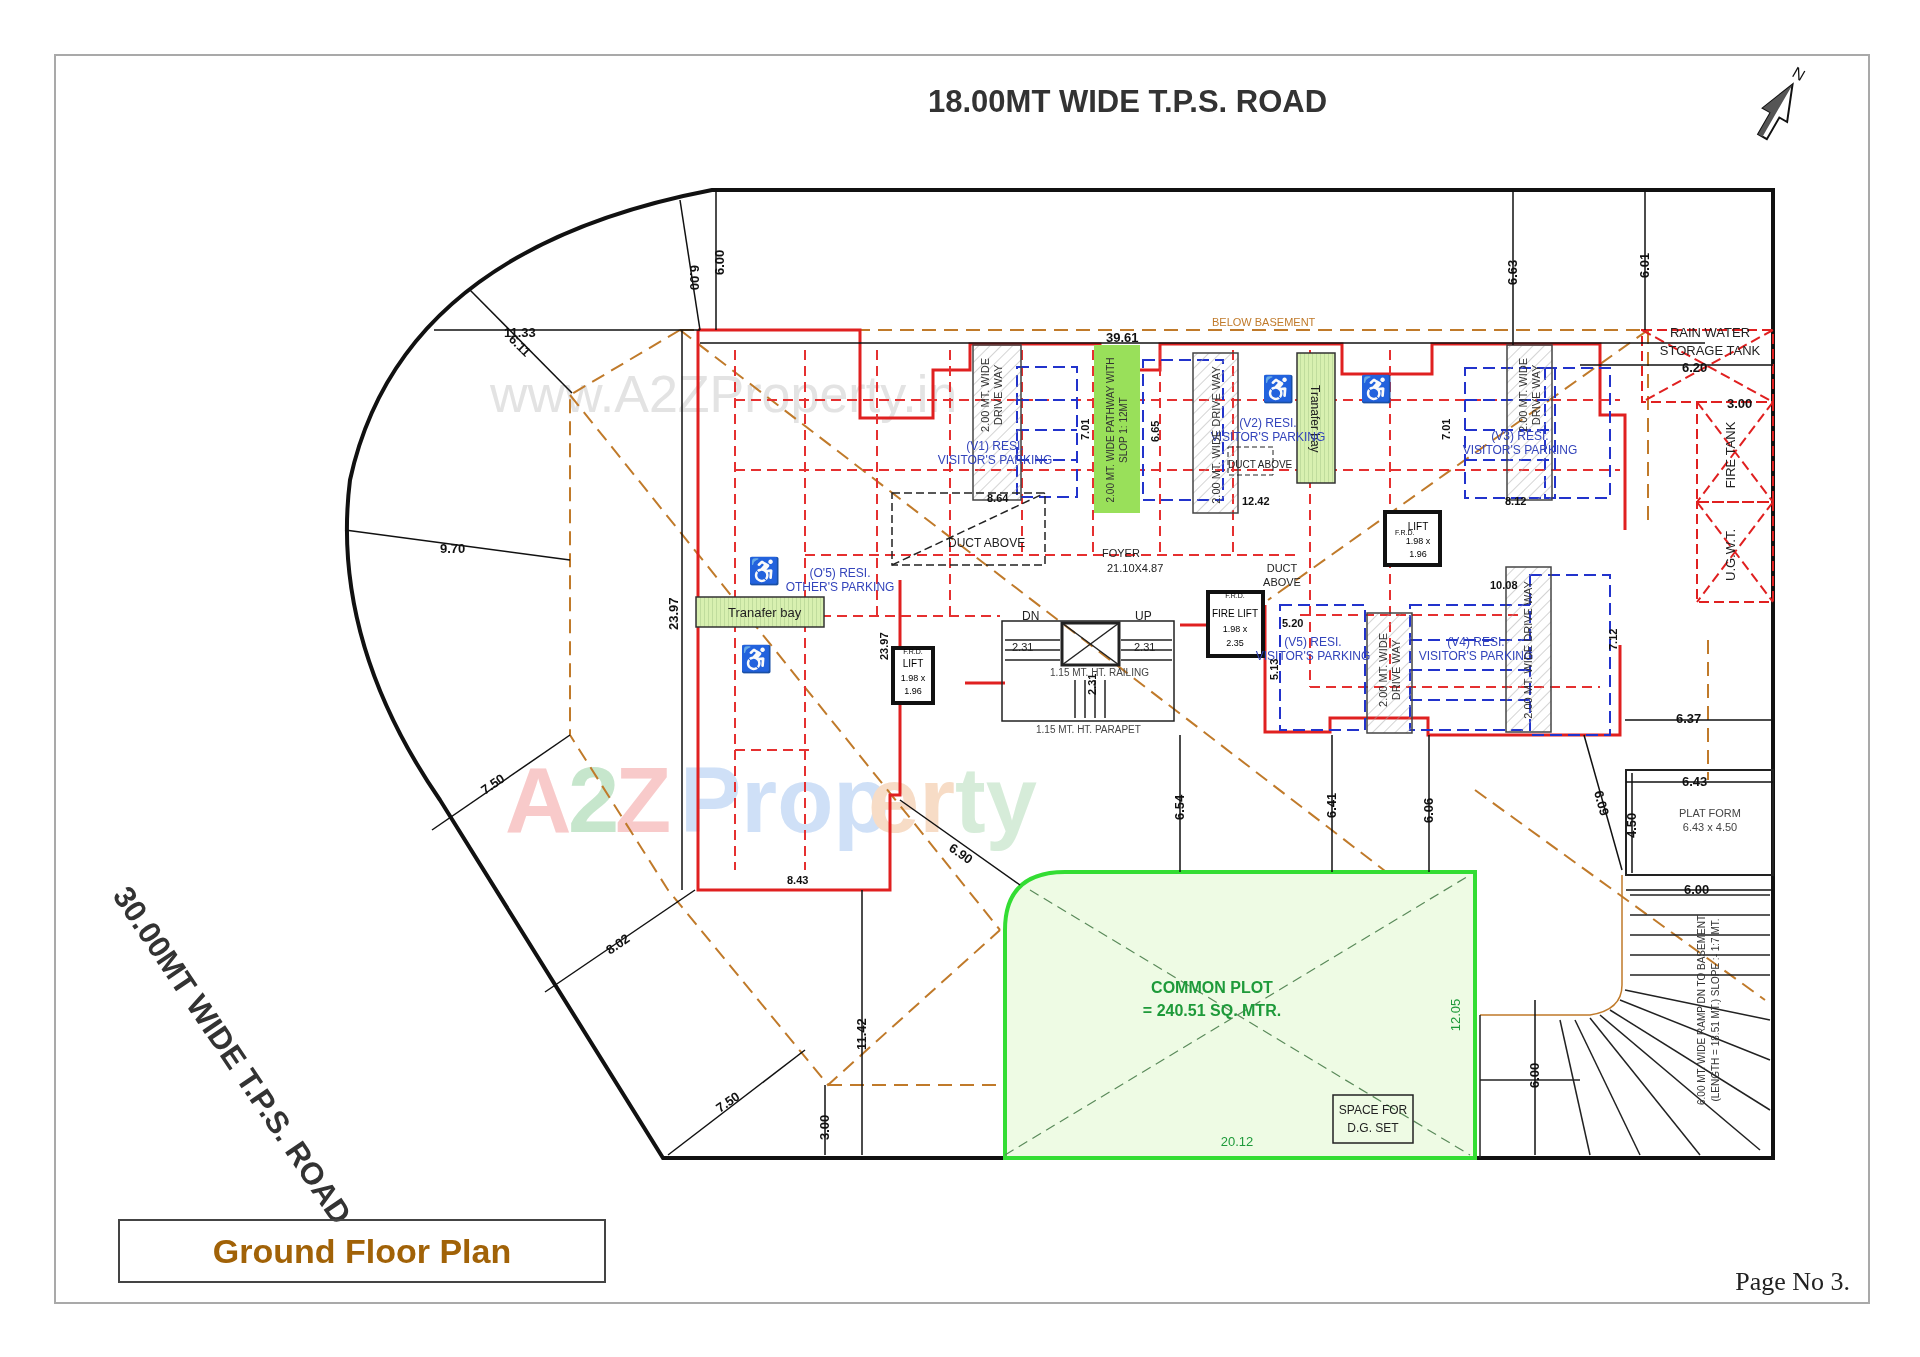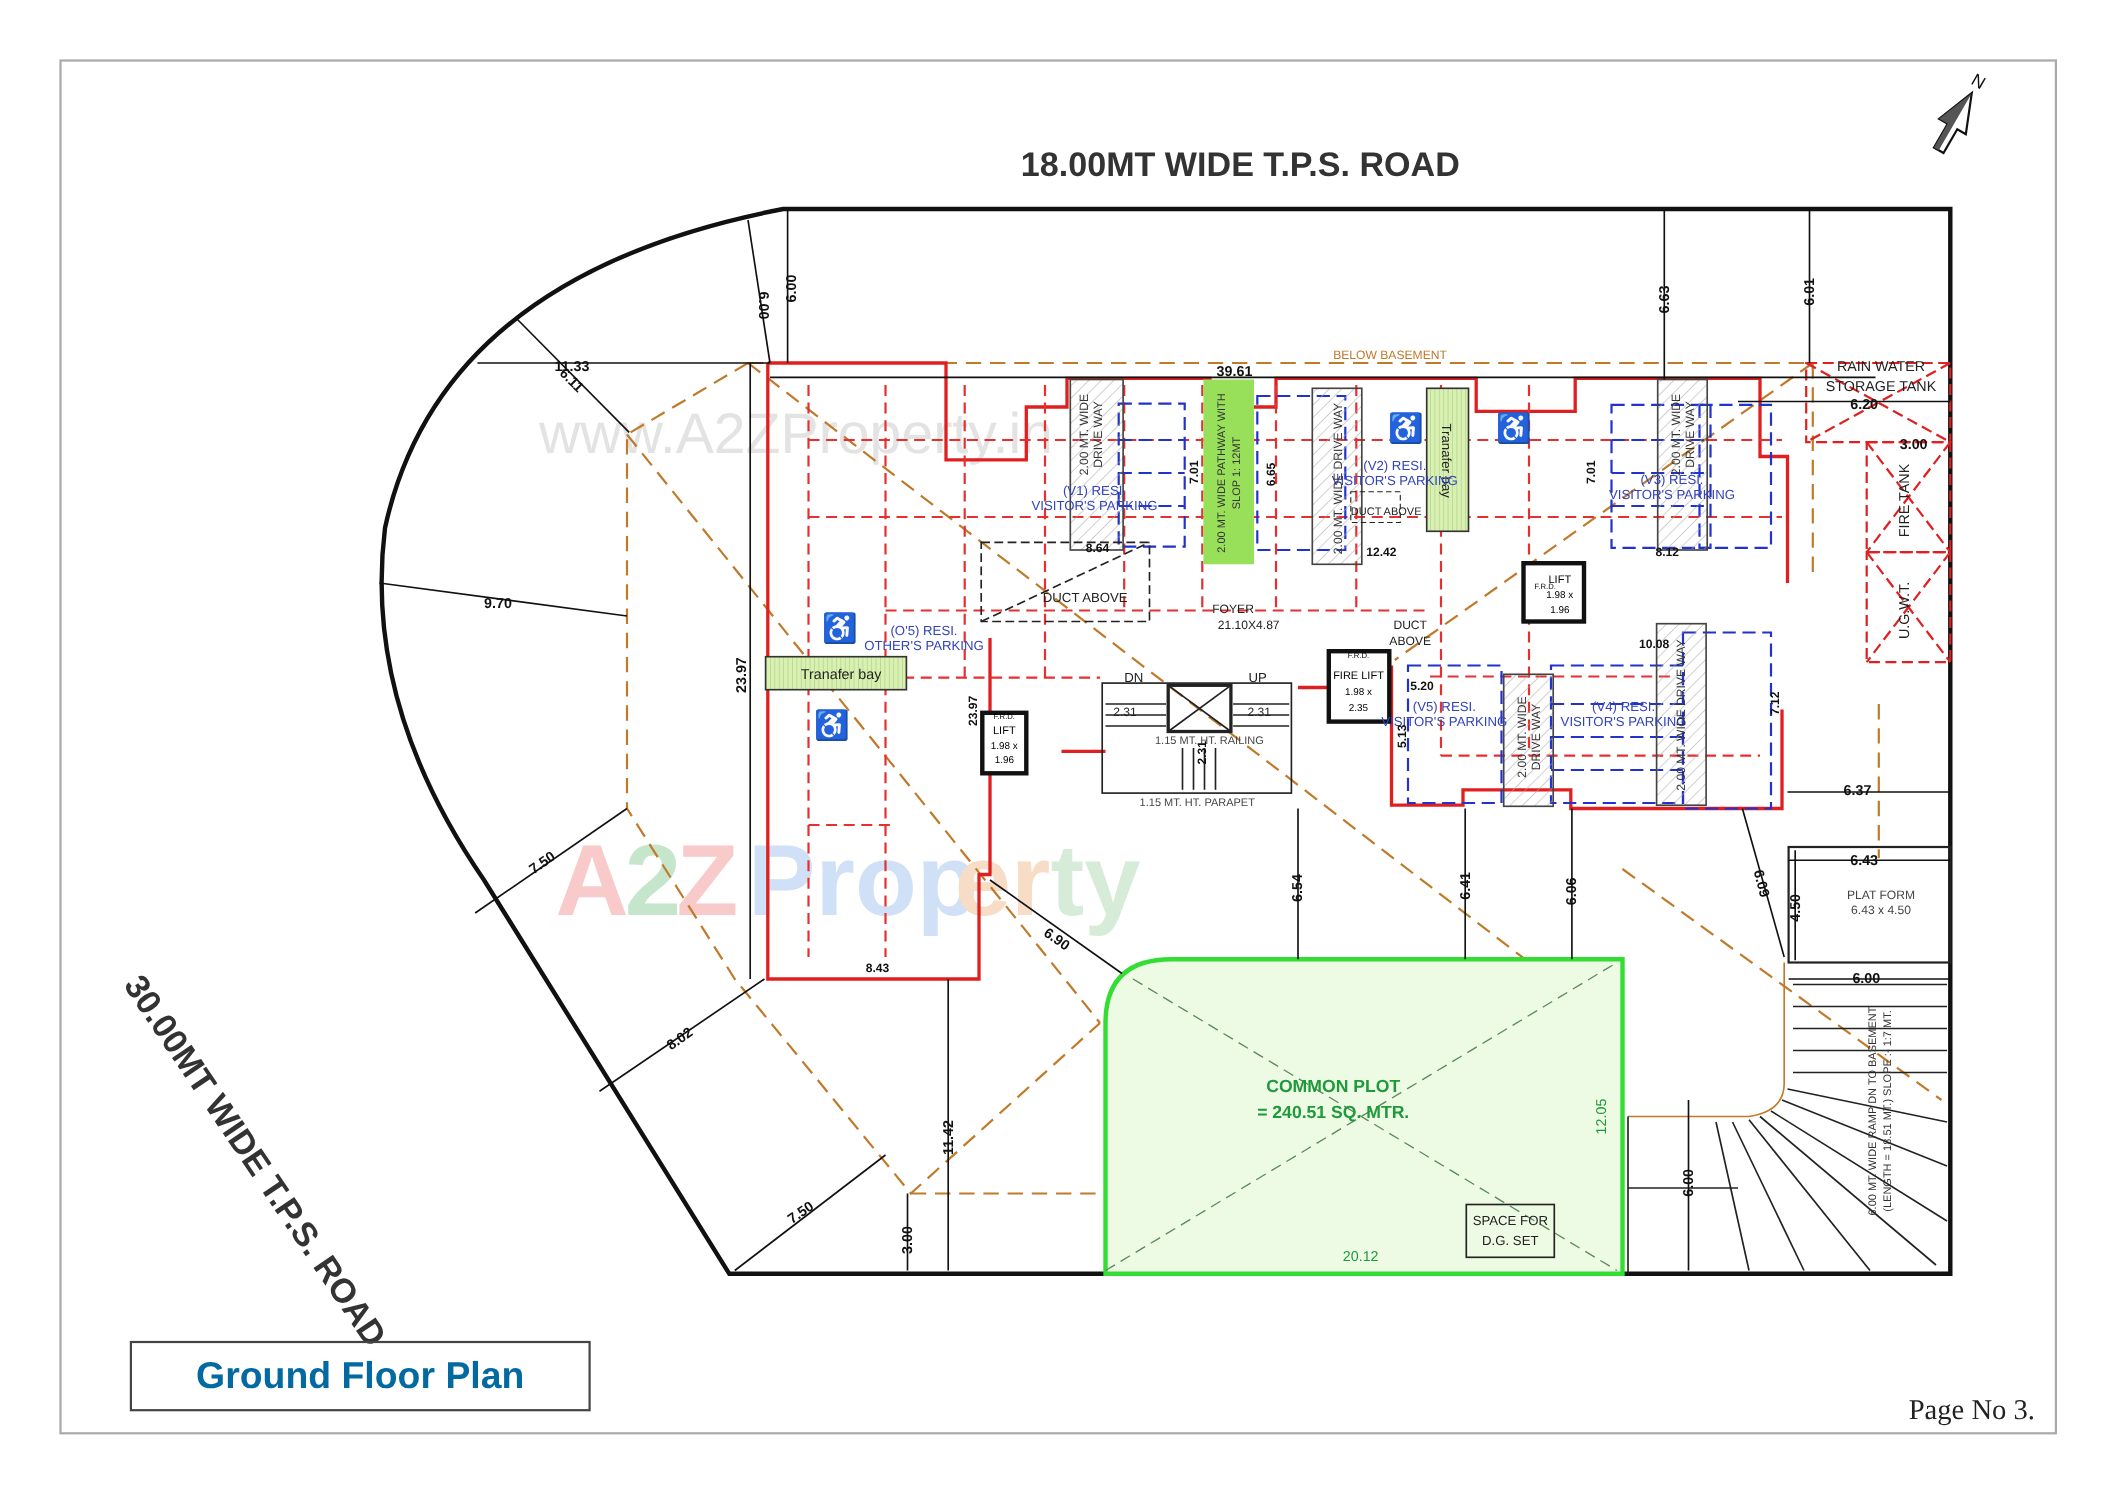--- a/index.html
+++ b/index.html
@@ -1,21 +1,21 @@
 <!DOCTYPE html>
 <html><head>
 <meta charset="utf-8">
 <style>
   html, body { margin: 0; padding: 0; background: #ffffff; }
   body { width: 1920px; height: 1357px; position: relative; overflow: hidden; font-family: "Liberation Sans", sans-serif; }
   .sheet { position: absolute; left: 54px; top: 54px; width: 1816px; height: 1250px; border: 2px solid #a9a9a9; box-sizing: border-box; }
   svg.plan { position: absolute; left: 0; top: 0; width: 1920px; height: 1357px; }
-  .title-box { position: absolute; left: 118px; top: 1219px; width: 419px; height: 64px; border: 2px solid #444; box-sizing: border-box; display: flex; align-items: center; justify-content: center; font-weight: bold; font-size: 34px; color: #0369a1; font-family: "Liberation Sans", sans-serif; }
+  .title-box { position: absolute; left: 118px; top: 1219px; width: 488px; height: 64px; border: 2px solid #444; box-sizing: border-box; display: flex; align-items: center; justify-content: center; font-weight: bold; font-size: 34px; color: #a16207; font-family: "Liberation Sans", sans-serif; }
   .page-no { position: absolute; right: 70px; top: 1267px; font-family: "Liberation Serif", serif; font-size: 26px; color: #222; margin-left: 12px; }
-  .road-top { position: absolute; left: 928px; top: 84px; font-size: 31px; font-weight: bold; color: #333; letter-spacing: 0px; margin-top: 48px; }
+  .road-top { position: absolute; left: 928px; top: 84px; font-size: 31px; font-weight: bold; color: #333; letter-spacing: 0px; }
   .road-left { position: absolute; left: 135px; top: 880px; font-size: 31px; font-weight: bold; color: #333; transform-origin: left top; transform: rotate(56deg); white-space: nowrap; }
   .t { font-family: "Liberation Sans", sans-serif; }
 </style>
 </head>
 <body>
 
 <div class="sheet"></div>
 
 <div class="road-top">18.00MT WIDE T.P.S. ROAD</div>
 <div class="road-left">30.00MT WIDE T.P.S. ROAD</div>

